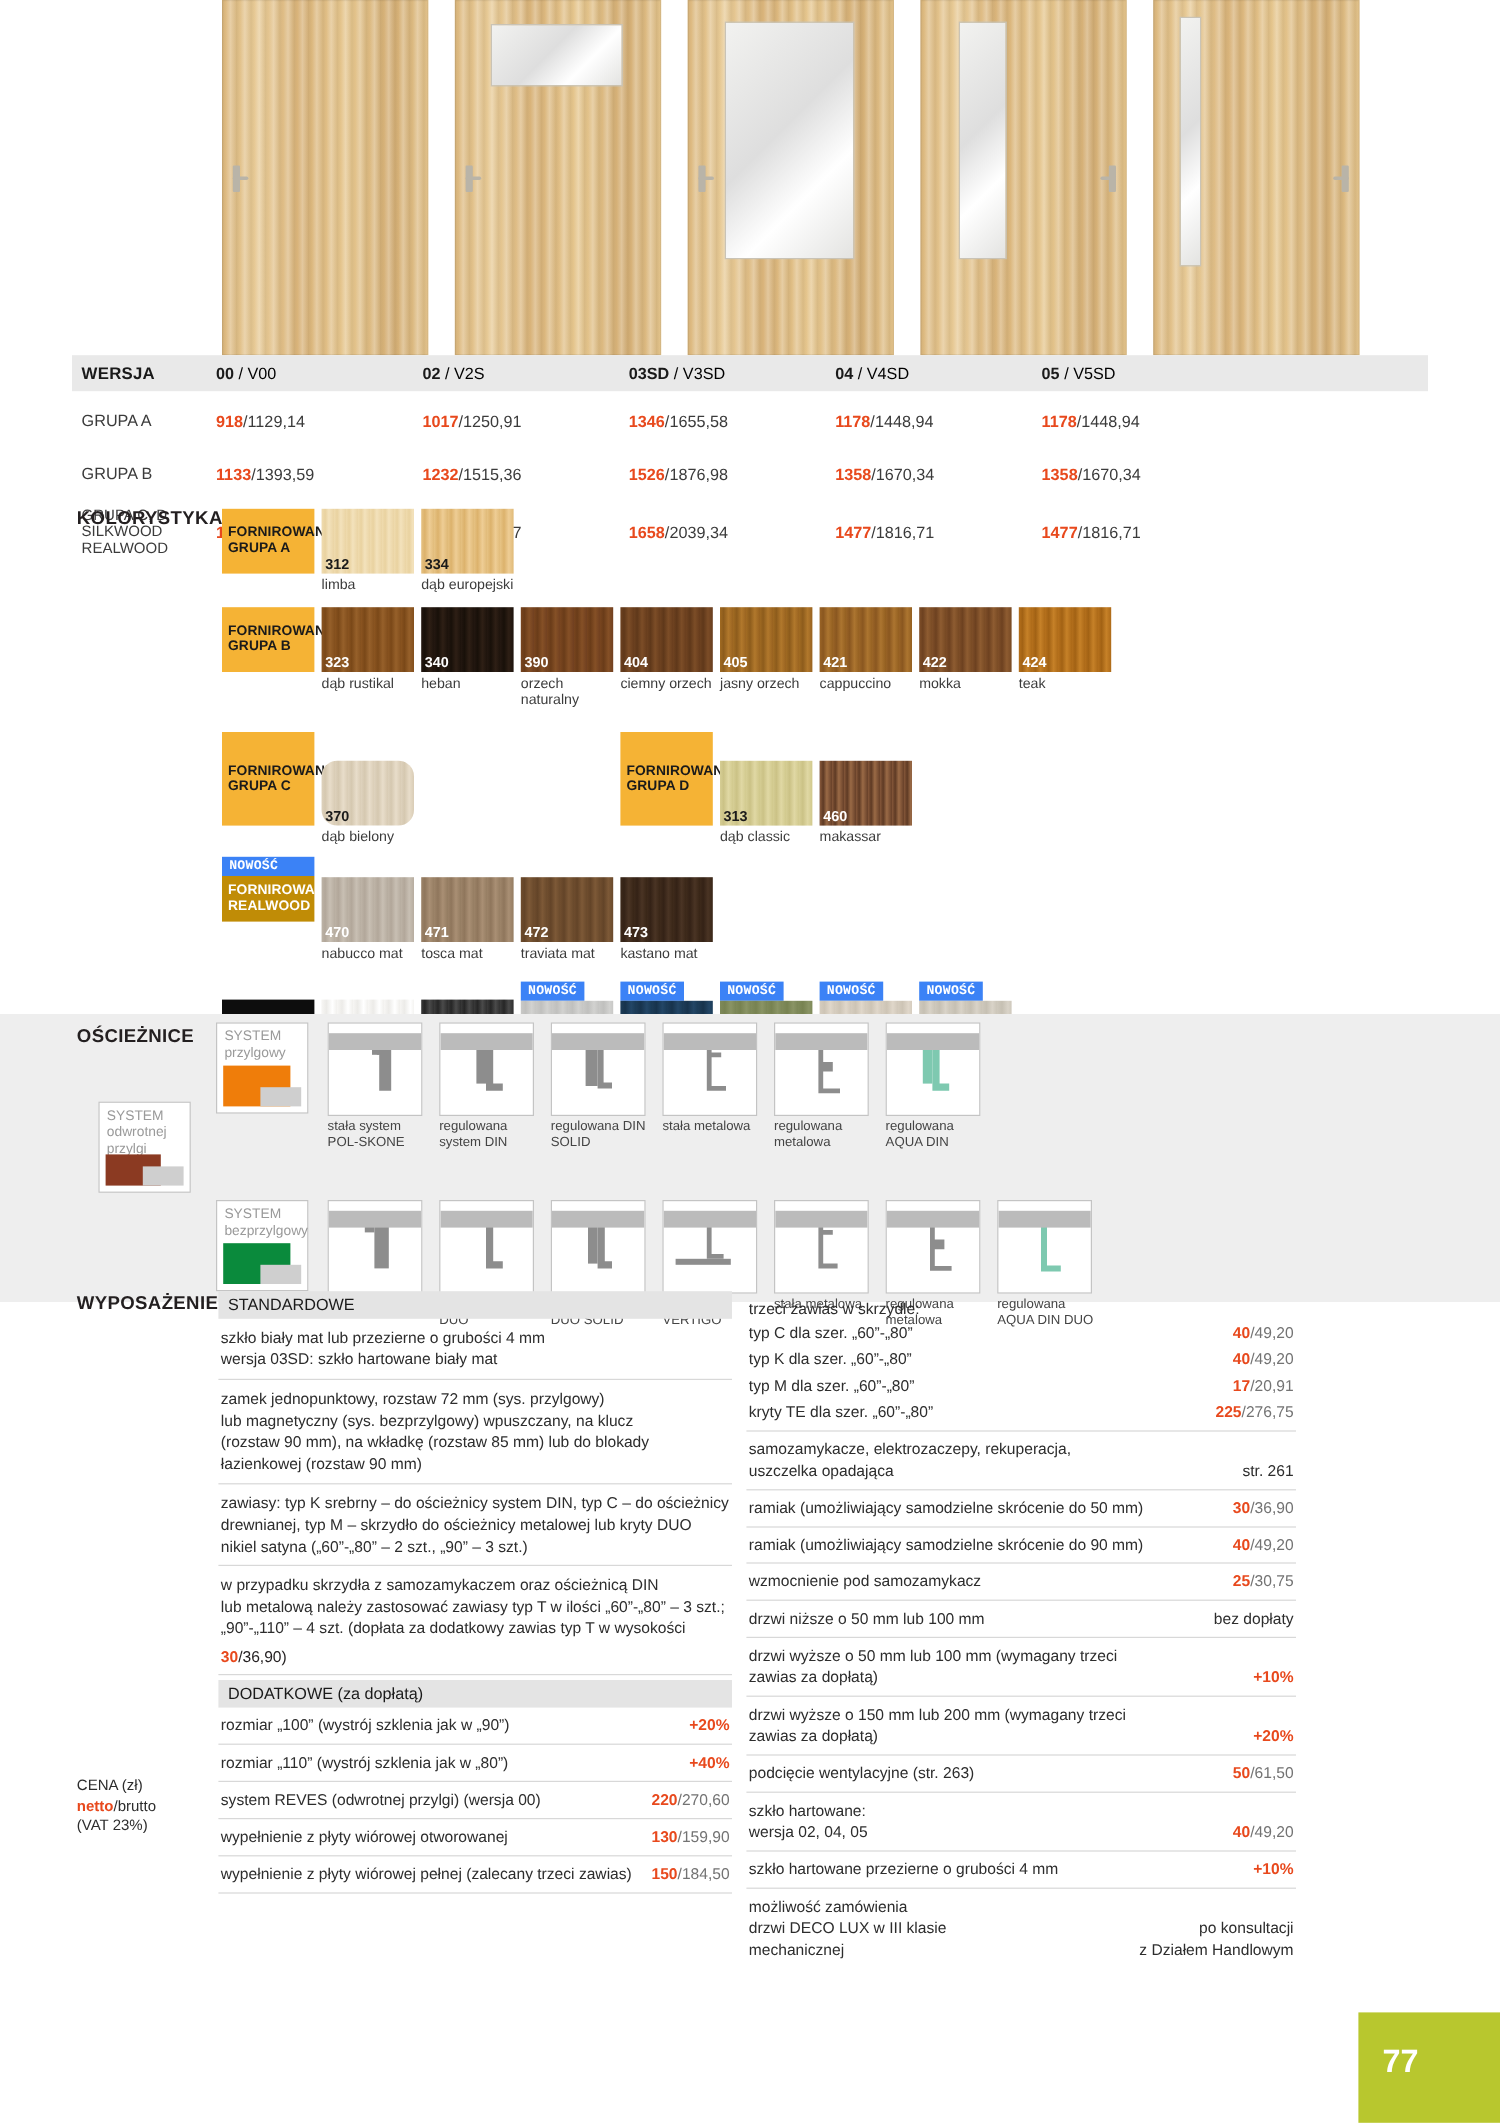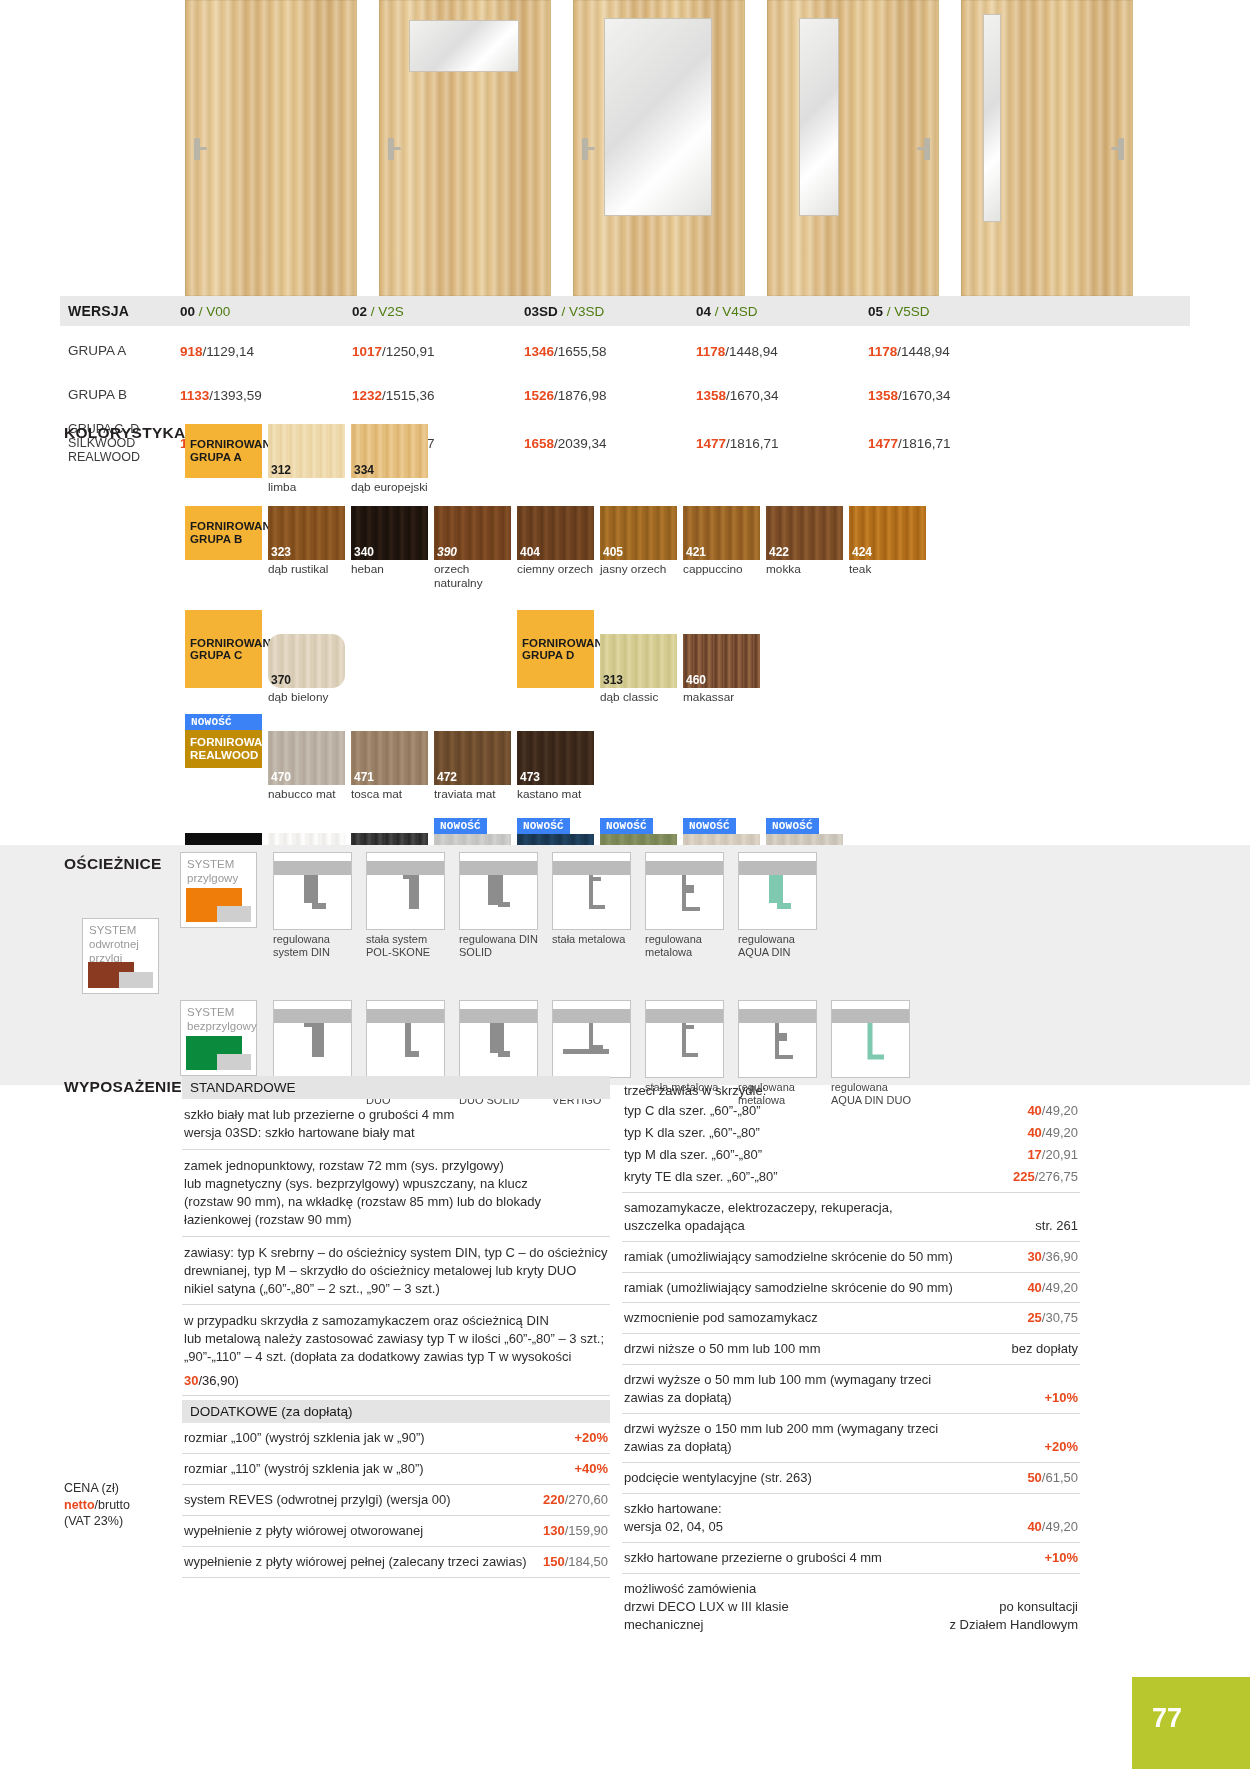--- a/index.html
+++ b/index.html
@@ -29,21 +29,21 @@
   
   .ptable{position:absolute;left:60px;top:296px;width:1130px;}
   .prow{display:flex;align-items:center;min-height:30px;}
   .prow.head{background:#e9e9e9;font-weight:bold;height:28px;}
   .prow .lbl{width:120px;font-size:13.5px;color:#3b3b3b;padding-left:8px;box-sizing:border-box;line-height:1.18;}
   .prow.head .lbl{color:#1a1a1a;font-size:14px;letter-spacing:.2px;}
   .prow .cel{width:172px;font-size:13.5px;color:#3b3b3b;white-space:nowrap;}
   .prow.head .cel{color:#1a1a1a;}
   .prow .cel .net{color:#e8491d;font-weight:bold;}
   .prow .cel .ver{color:#1a1a1a;font-weight:bold;}
-  .prow .cel .vl{color:#4d7c0f;font-weight:normal;}
+  .prow .cel .vl{color:#000000;font-weight:normal;}
   .prow.a{margin-top:10px;}
   .prow.b{margin-top:14px;}
   .prow.cd{margin-top:12px;align-items:center;}
   .prow.cd .lbl{line-height:1.12;font-size:12.5px;}
 
   
   .kol-title{position:absolute;left:64px;top:424px;font-size:15.5px;font-weight:bold;letter-spacing:.3px;}
   .colorzone{position:absolute;left:185px;top:424px;width:1000px;}
   .crow{position:relative;margin-bottom:6px;}
   .swgrid{display:flex;}
@@ -60,21 +60,21 @@
   .sw{width:77px;height:54px;position:relative;}
   .sw .num{position:absolute;left:3px;bottom:1px;font-size:12px;font-weight:bold;color:#1a1a1a;}
   .sw .num.w{color:#ffffff;}
   .nm{font-size:11.8px;color:#3b3b3b;line-height:1.2;margin-top:2px;width:86px;}
 
   
   .w-limba{background:repeating-linear-gradient(90deg,#f0dcb0 0px,#e9d2a0 3px,#f3e2bc 6px,#ebd5a6 10px);}
   .w-dabeur{background:repeating-linear-gradient(90deg,#e6c283 0px,#dcb26c 3px,#eecd95 7px,#e0ba78 11px);}
   .w-rustikal{background:repeating-linear-gradient(90deg,#8a5420 0px,#7a4818 3px,#96602a 7px,#834f1d 11px);}
   .w-heban{background:repeating-linear-gradient(90deg,#231710 0px,#181009 3px,#2e1f15 7px,#1d130c 11px);}
-  .w-orzech{background:repeating-linear-gradient(90deg,#78451f 0px,#6a3c19 3px,#855026 7px,#714020 11px);font-style:italic;}
+  .w-orzech{background:repeating-linear-gradient(90deg,#78451f 0px,#6a3c19 3px,#855026 7px,#714020 11px);}
   .w-ciemny{background:repeating-linear-gradient(90deg,#6e4220 0px,#5f381a 3px,#7c4d27 7px,#683d1d 11px);}
   .w-jasny{background:repeating-linear-gradient(90deg,#a06a22 0px,#8d5c1c 3px,#b1782c 7px,#996320 11px);}
   .w-cappu{background:repeating-linear-gradient(90deg,#9a6426 0px,#8a5720 3px,#ac7530 7px,#946021 11px);}
   .w-mokka{background:repeating-linear-gradient(90deg,#7e4e28 0px,#6d4120 3px,#8e5c31 7px,#784a24 11px);}
   .w-teak{background:repeating-linear-gradient(90deg,#b5701c 0px,#a26214 3px,#c68128 7px,#ad6a18 11px);}
   .w-bielony{background:repeating-linear-gradient(90deg,#ded2bd 0px,#d5c8b0 3px,#e8ddca 7px,#d9ccb5 11px);border-radius:13px;}
   .w-classic{background:repeating-linear-gradient(90deg,#d6ce95 0px,#cbc286 3px,#e0d8a4 7px,#d1c98d 11px);}
   .w-makassar{background:repeating-linear-gradient(90deg,#8a5b3c 0px,#5e3a24 3px,#9a6a46 6px,#6b432b 10px);}
   .w-nabucco{background:repeating-linear-gradient(90deg,#bdb3a6 0px,#b2a79a 3px,#c8bfb3 7px,#b7ada0 11px);}
   .w-tosca{background:repeating-linear-gradient(90deg,#9c8368 0px,#8f765c 3px,#a98f74 7px,#957d62 11px);}
@@ -432,35 +432,35 @@
           <span>SYSTEM</span>
           <span>przylgowy</span>
           <div class="fill" style="background:#ef7d0a;"></div>
           <div class="grey"></div>
         </div>
       </div>
       <div class="dcell">
         <div class="diag">
           <div class="wall"></div>
           <svg width="77" height="76" viewBox="0 0 77 76">
+              <path d="M40 14 h12 v42 h-10 v-30 h-2z" fill="#8d8d8d"></path>
+              <rect x="36" y="18" width="6" height="8" fill="#8d8d8d"></rect>
+            </svg>
+        </div>
+        <div class="dcap">stała system POL-SKONE</div>
+      </div>
+      <div class="dcell">
+        <div class="diag">
+          <div class="wall"></div>
+          <svg width="77" height="76" viewBox="0 0 77 76">
               <path d="M52 14 h-14 v42 h14 v-6 h-8 v-30 h8z" fill="#8d8d8d"></path>
               <rect x="30" y="20" width="8" height="30" fill="#8d8d8d"></rect>
             </svg>
         </div>
         <div class="dcap">regulowana system DIN</div>
-      </div>
-      <div class="dcell">
-        <div class="diag">
-          <div class="wall"></div>
-          <svg width="77" height="76" viewBox="0 0 77 76">
-              <path d="M40 14 h12 v42 h-10 v-30 h-2z" fill="#8d8d8d"></path>
-              <rect x="36" y="18" width="6" height="8" fill="#8d8d8d"></rect>
-            </svg>
-        </div>
-        <div class="dcap">stała system POL-SKONE</div>
       </div>
       <div class="dcell">
         <div class="diag">
           <div class="wall"></div>
           <svg width="77" height="76" viewBox="0 0 77 76">
               <path d="M50 14 h-12 v40 h12 v-5 h-7 v-30 h7z" fill="#8d8d8d"></path>
               <rect x="28" y="18" width="10" height="34" fill="#8d8d8d"></rect>
             </svg>
         </div>
         <div class="dcap">regulowana DIN SOLID</div>

